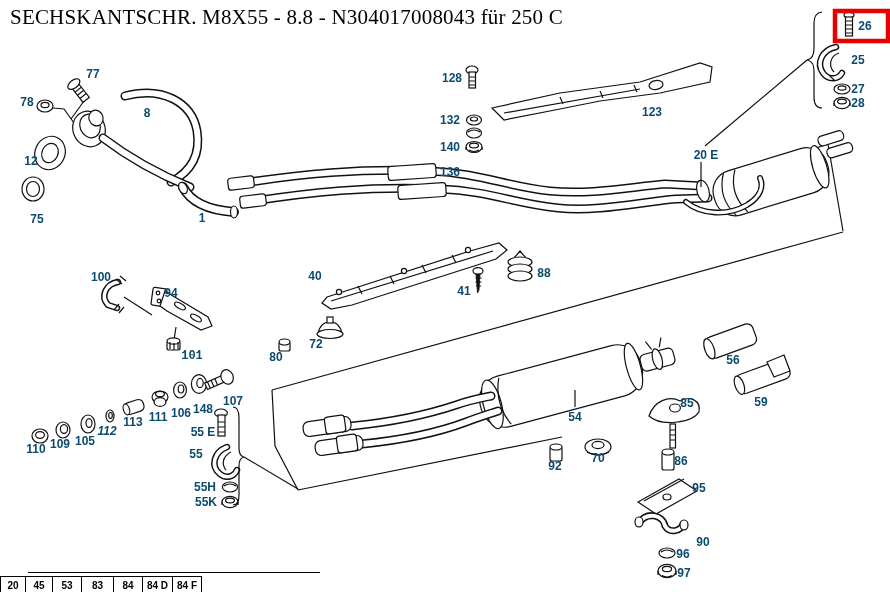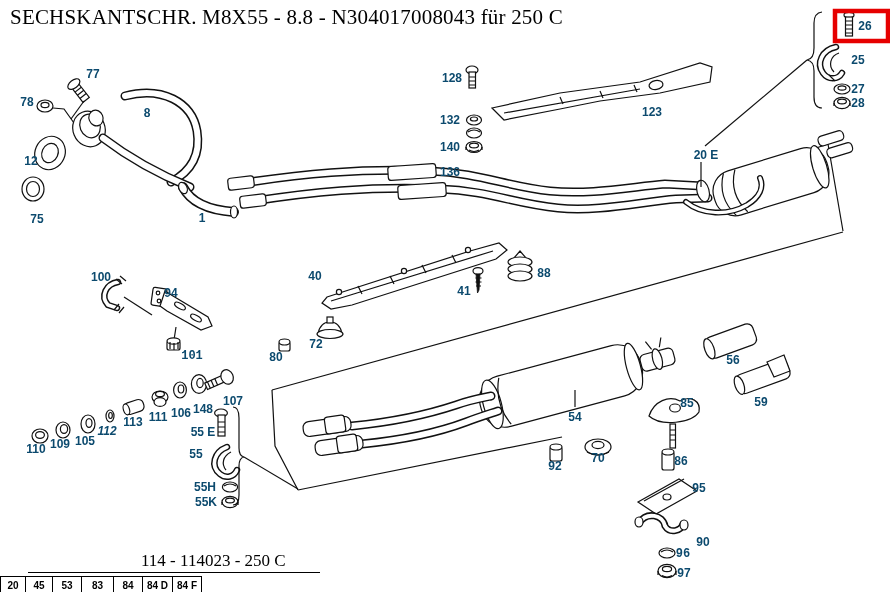--- a/index.html
+++ b/index.html
@@ -376,30 +376,29 @@
       <div class="part-label" style="left: 450px; top: 147px;">140</div>
       <div class="part-label" style="left: 652px; top: 112px;">123</div>
       <div class="part-label" style="left: 706px; top: 155px;">20 E</div>
       <div class="part-label" style="left: 575px; top: 417px;">54</div>
       <div class="part-label" style="left: 555px; top: 466px;">92</div>
       <div class="part-label" style="left: 598px; top: 458px;">70</div>
       <div class="part-label" style="left: 687px; top: 403px;">85</div>
       <div class="part-label" style="left: 681px; top: 461px;">86</div>
       <div class="part-label" style="left: 699px; top: 488px;">95</div>
       <div class="part-label" style="left: 703px; top: 531px; margin-top: 11px;">90</div>
-      <div class="part-label" style="left: 683px; top: 554px; font-family: Liberation Mono, monospace;">96</div>
+      <div class="part-label" style="left: 683px; top: 554px;">96</div>
       <div class="part-label" style="left: 684px; top: 573px;">97</div>
       <div class="part-label" style="left: 733px; top: 360px;">56</div>
       <div class="part-label" style="left: 761px; top: 402px;">59</div>
       <div class="part-label" style="left: 865px; top: 26px;">26</div>
       <div class="part-label" style="left: 858px; top: 60px;">25</div>
       <div class="part-label" style="left: 858px; top: 89px;">27</div>
       <div class="part-label" style="left: 858px; top: 103px;">28</div>
     </div>
-<div id="caption">114 - 114023 - 250 C</div>
 <div id="caption-rule"></div>
 <div id="footer-row">
       <div class="fcell" style="width: 26px;">20</div>
       <div class="fcell" style="width: 27px;">45</div>
       <div class="fcell" style="width: 29px;">53</div>
       <div class="fcell" style="width: 32px;">83</div>
       <div class="fcell" style="width: 29px;">84</div>
       <div class="fcell" style="width: 30px;">84 D</div>
       <div class="fcell" style="width: 29px;">84 F</div>
     </div>

